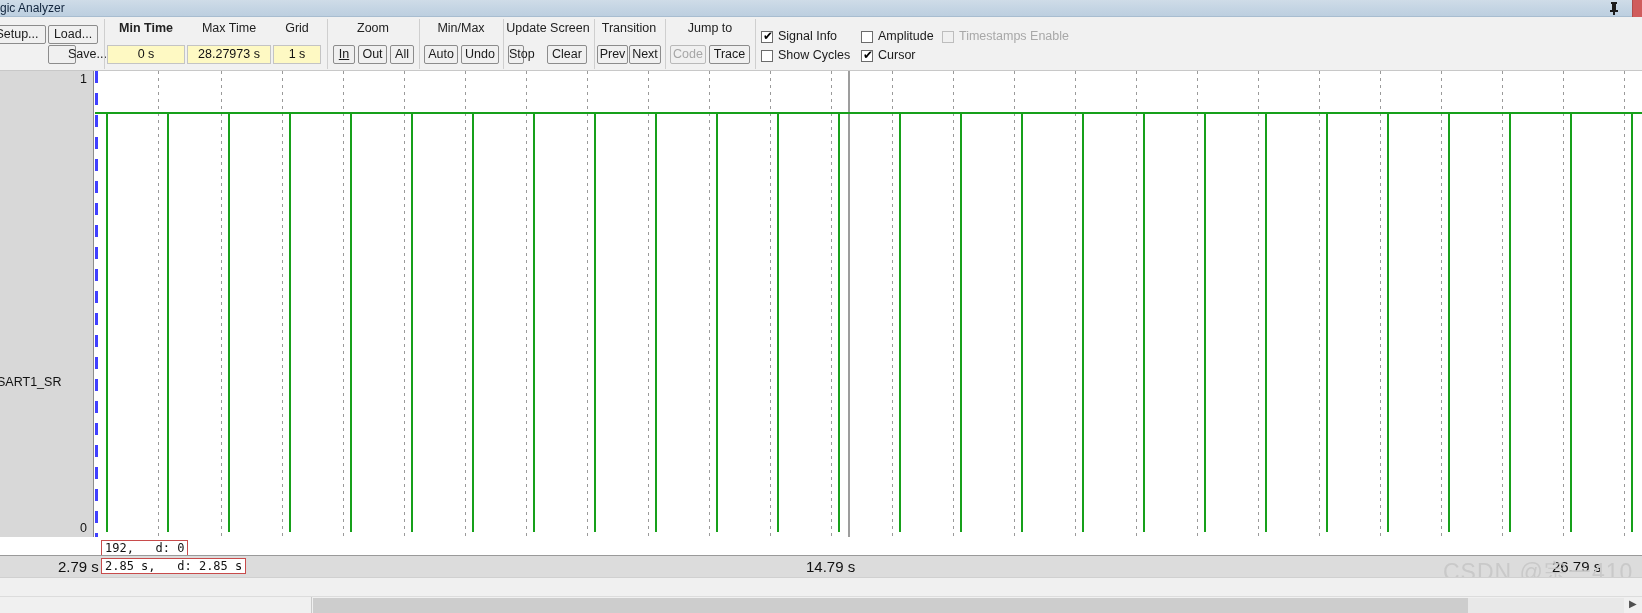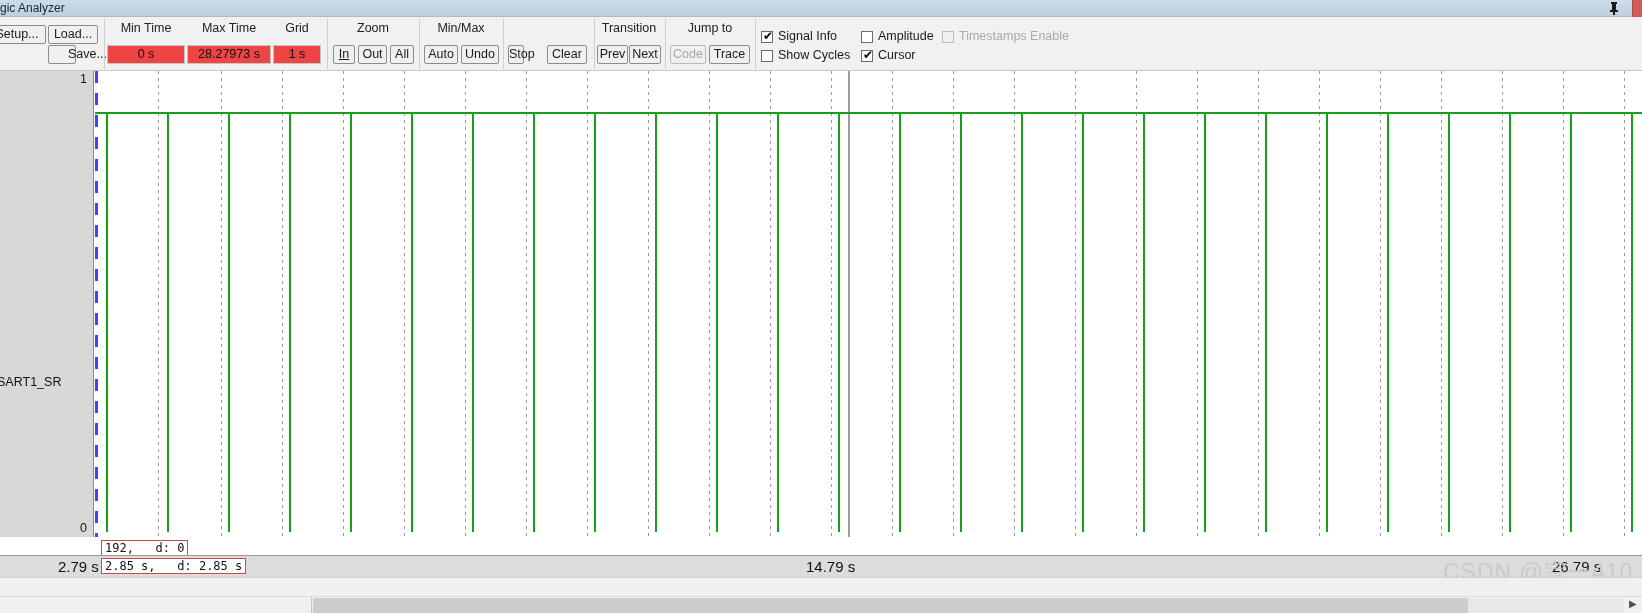--- a/index.html
+++ b/index.html
@@ -48,21 +48,21 @@
     position:absolute;
     background:#f0f0f0;border:1px solid #8c8c8c;border-radius:2px;
     font-family:"Liberation Sans", sans-serif;font-size:12.5px;color:#1b1b1b;
     text-align:center;line-height:17px;height:19px;box-sizing:border-box;
     cursor:default;
   }
   .btn.dis{color:#a6a6a6;border-color:#b9b9b9;}
 
   .field{
     position:absolute;height:19px;box-sizing:border-box;
-    background:#ef4444;border:1px solid #c4c4c4;
+    background:#fef9c3;border:1px solid #c4c4c4;
     font-size:12.5px;line-height:17px;text-align:center;color:#111;
   }
 
   .chkrow{position:absolute;height:17px;}
   .chk{
     position:absolute;left:0;top:2px;width:12px;height:12px;
     background:#fff;border:1px solid #6b6b6b;box-sizing:border-box;
   }
   .chk.dis{background:#f0f0f0;border-color:#bdbdbd;}
   .chk .mk{
@@ -154,21 +154,21 @@
 </div>
 
 <div class="toolbar">
 
   <div class="btn" style="left:-12px;top:8px;width:58px;">Setup...</div>
   <div class="btn" style="left:48px;top:8px;width:50px;">Load...</div>
   <div class="btn" style="left:48px;top:28px;width:28px;padding-left:19px;">Save...</div>
 
   <div class="sep" style="left:104px;"></div>
 
-  <div class="tgroup" style="left:107px;width:78px;">
+  <div class="tgroup" style="left:107px;width:78px;font-weight:bold;">
     <div class="glabel">Min Time</div>
   </div>
   <div class="field" style="left:107px;top:28px;width:78px;">0 s</div>
 
   <div class="tgroup" style="left:187px;width:84px;">
     <div class="glabel">Max Time</div>
   </div>
   <div class="field" style="left:187px;top:28px;width:84px;">28.27973 s</div>
 
   <div class="tgroup" style="left:273px;width:48px;">
@@ -188,20 +188,23 @@
   <div class="sep" style="left:419px;"></div>
 
   <div class="tgroup" style="left:422px;width:78px;">
     <div class="glabel">Min/Max</div>
   </div>
   <div class="btn" style="left:424px;top:28px;width:34px;">Auto</div>
   <div class="btn" style="left:461px;top:28px;width:38px;">Undo</div>
 
   <div class="sep" style="left:503px;"></div>
 
+  <div class="tgroup" style="left:505px;width:86px;">
+    <div class="glabel">Update Screen</div>
+  </div>
   <div class="btn" style="left:508px;top:28px;width:16px;">Stop</div>
   <div class="btn" style="left:547px;top:28px;width:40px;">Clear</div>
 
   <div class="sep" style="left:594px;"></div>
 
   <div class="tgroup" style="left:596px;width:66px;">
     <div class="glabel">Transition</div>
   </div>
   <div class="btn" style="left:597px;top:28px;width:31px;">Prev</div>
   <div class="btn" style="left:629px;top:28px;width:32px;">Next</div>

